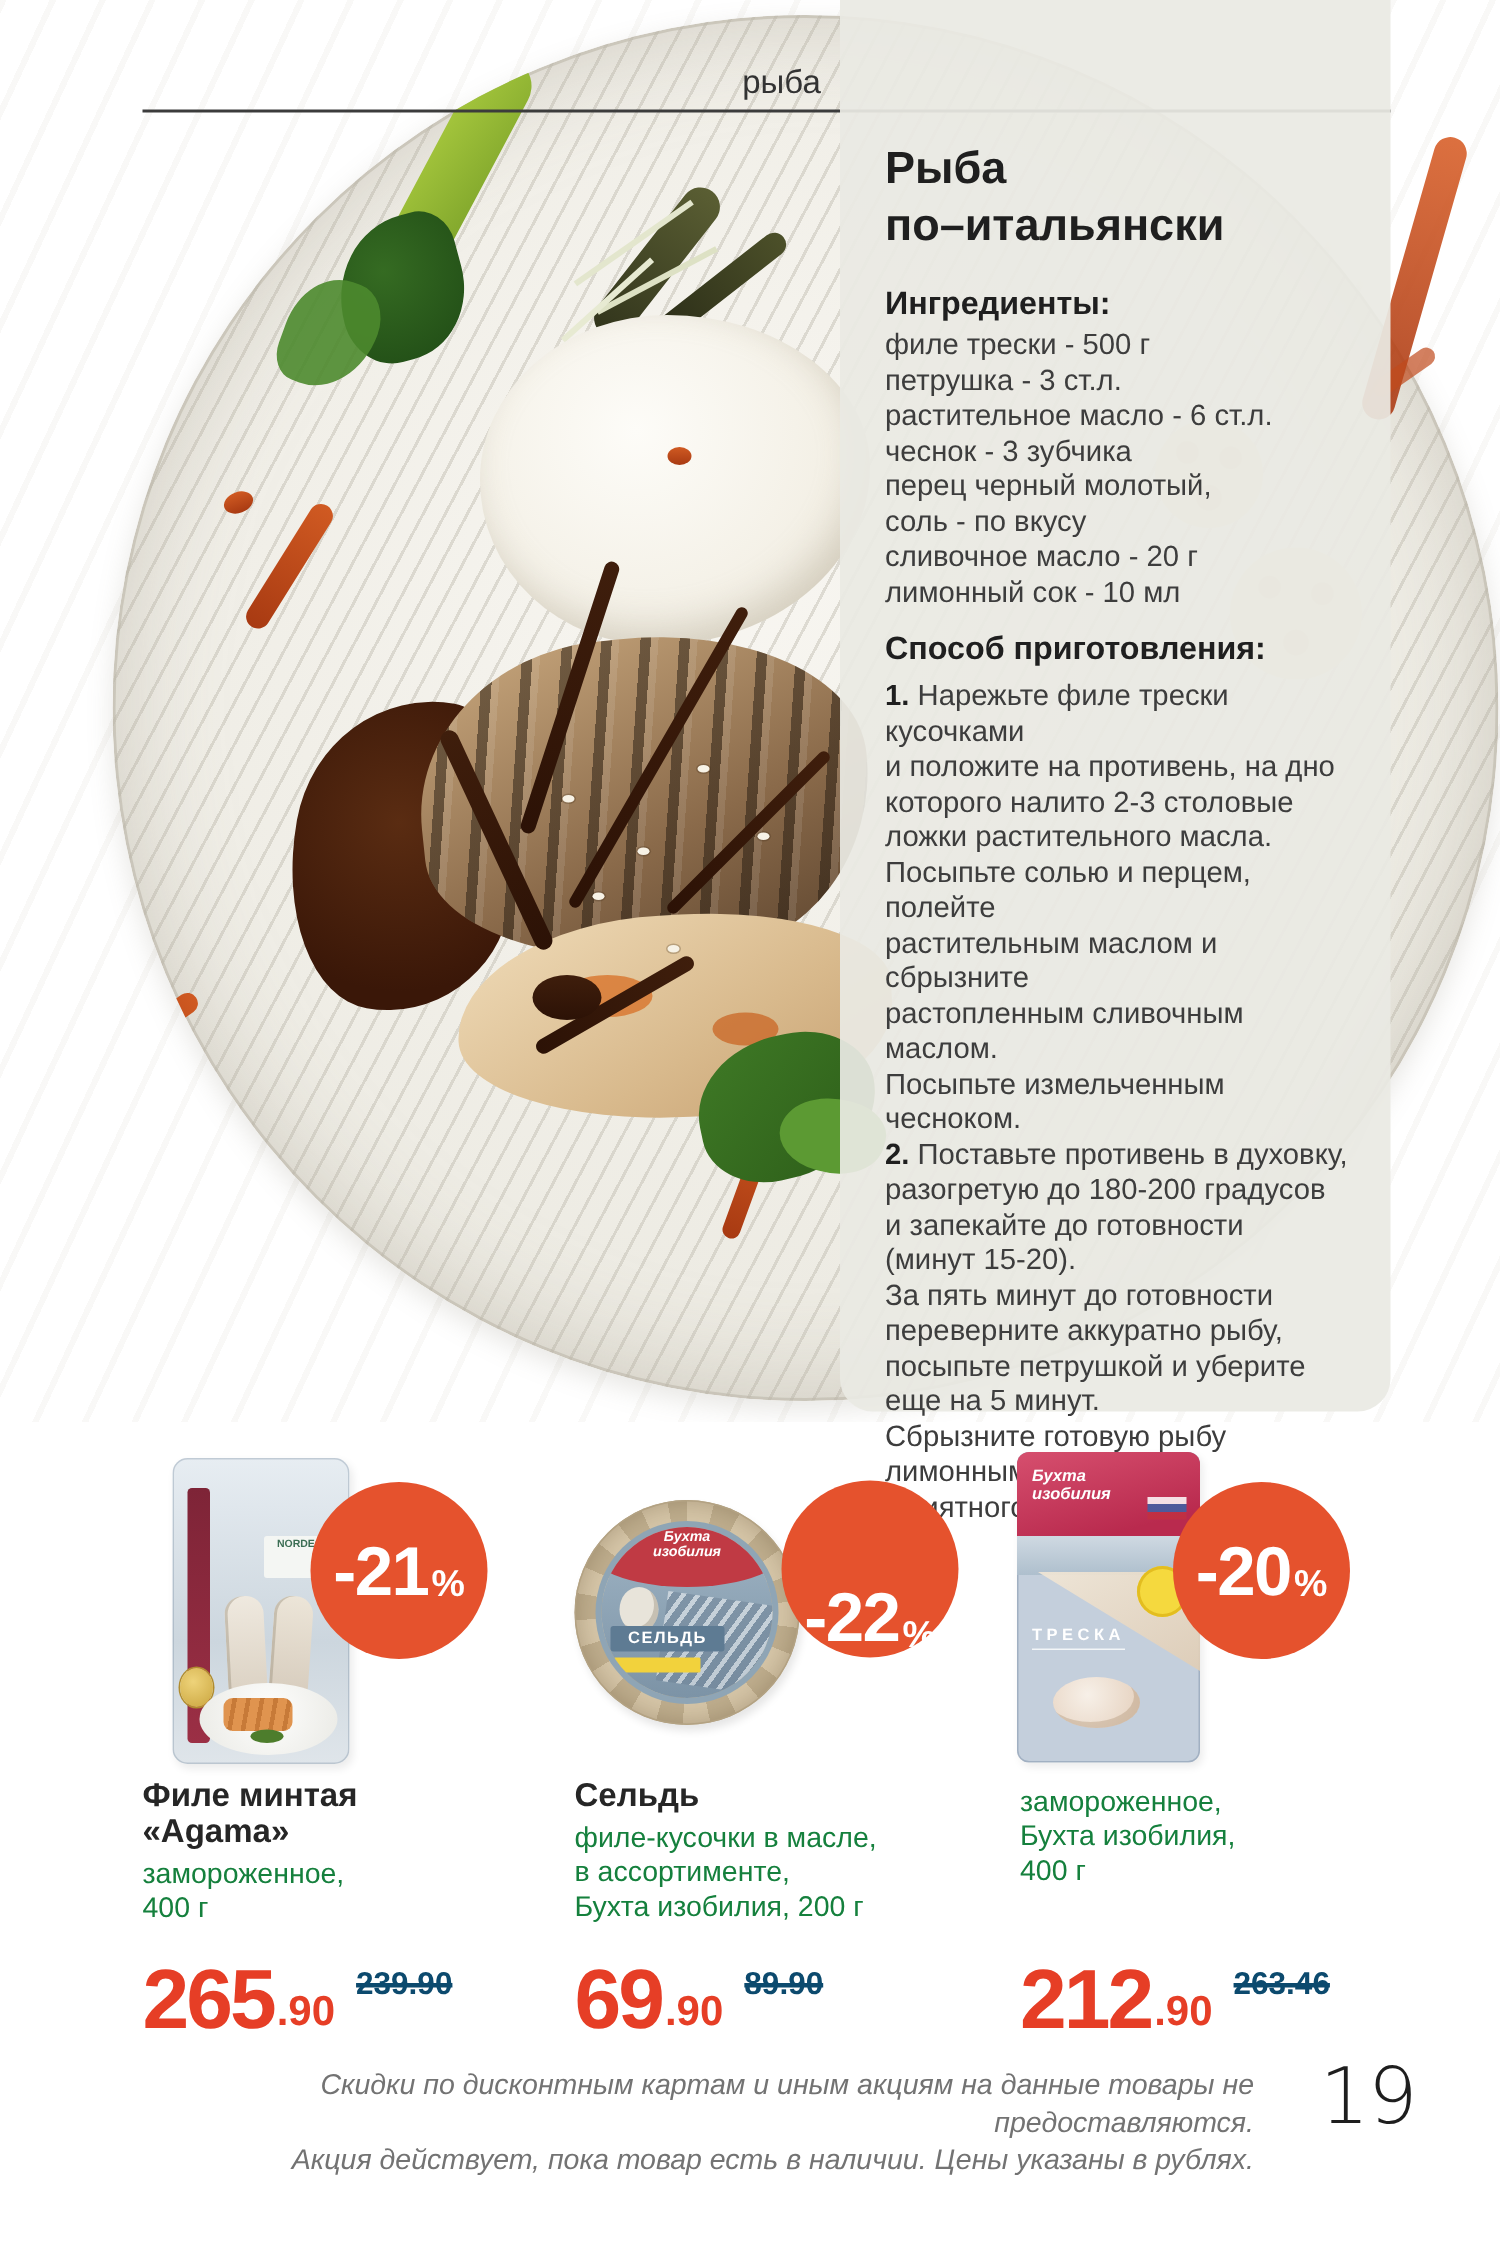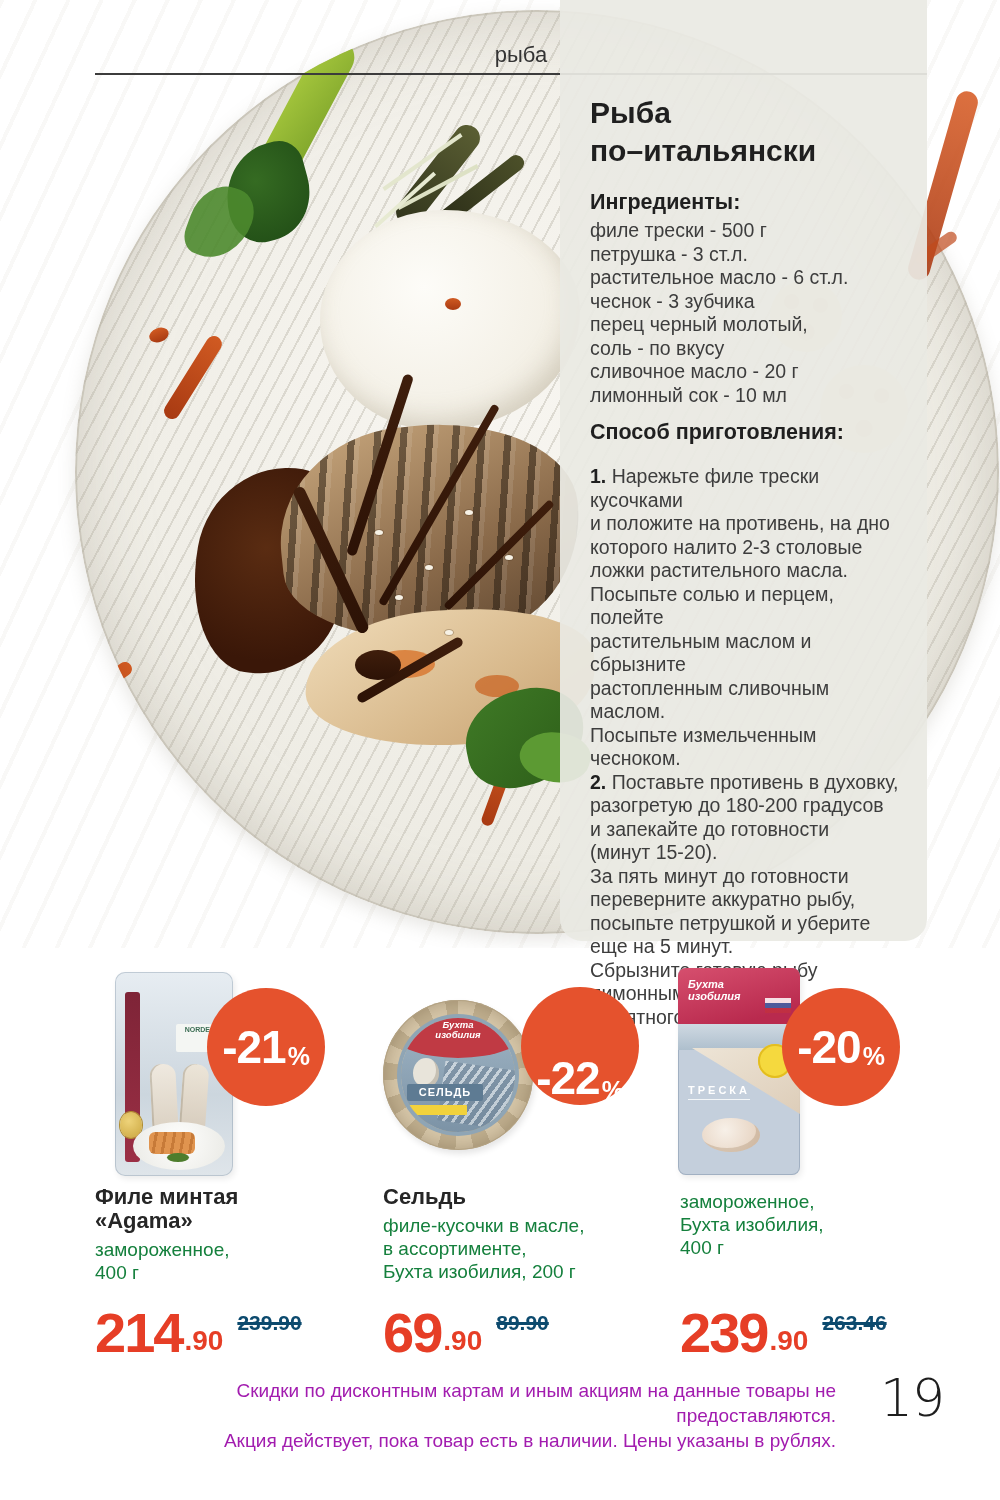--- a/index.html
+++ b/index.html
@@ -82,21 +82,21 @@
   .cat-label{position:absolute;left:421px;top:42px;width:200px;text-align:center;
              font-size:22px;color:#333;}
   .head-rule{position:absolute;left:95px;top:73px;width:832px;border-top:2px solid #3c3c3c;}
 
   
   .panel{position:absolute;left:560px;top:0;width:367px;height:941px;
          background:rgba(233,233,227,0.93);border-radius:0 0 22px 22px;
          box-sizing:border-box;padding:94px 24px 0 30px;}
   .r-title{font-size:30px;line-height:38px;font-weight:bold;color:#1f1f1f;white-space:pre-line;}
   .r-h{font-size:21.5px;font-weight:bold;color:#1f1f1f;margin:20px 0 4px;}
-  .r-h2{font-size:21.5px;font-weight:bold;color:#1f1f1f;margin:13px 0 20px;}
+  .r-h2{font-size:21.5px;font-weight:bold;color:#1f1f1f;margin:13px 0 8px;}
   .r-body{font-size:19.5px;line-height:23.5px;color:#3d3d3d;white-space:pre-line;}
   .step{margin:0;font-size:19.5px;line-height:23.5px;color:#3d3d3d;}
   .step-num{font-weight:bold;color:#1f1f1f;}
   .step-text{white-space:pre-line;}
 
   
   .product{position:absolute;top:965px;width:280px;height:400px;}
   .prod1{left:95px;} .prod2{left:383px;} .prod3{left:680px;}
   .badge{position:absolute;width:118px;height:118px;border-radius:50%;background:#e5522d;
          display:flex;align-items:center;justify-content:center;color:#fff;font-weight:bold;}
@@ -172,21 +172,21 @@
   .p3-sticker{top:76px;right:8px;width:34px;height:34px;border-radius:50%;background:#f5d93e;
               box-shadow:inset 0 0 0 2px #e3bd20;}
   .p3-label{top:116px;left:10px;color:#fff;font-size:11px;font-weight:bold;letter-spacing:3px;
             border-bottom:1px solid rgba(255,255,255,0.8);padding-bottom:3px;}
   .p3-curl{top:150px;left:24px;width:58px;height:34px;border-radius:50%;
            background:radial-gradient(circle at 40% 35%,#f7f0e8,#e3cdb9);
            box-shadow:inset -4px -4px 0 rgba(170,140,110,0.35);}
 
   
   .footer{position:absolute;left:95px;top:1378px;width:741px;text-align:right;
-          font-size:19px;line-height:25px;color:#a21caf;}
+          font-size:19px;line-height:25px;color:#737373;font-style:italic;}
   .pagenum{position:absolute;left:872px;top:1368px;width:80px;text-align:center;
            font-size:52px;font-weight:300;color:#1e1e1e;font-family:"DejaVu Sans",sans-serif;letter-spacing:-1px;}
 </style>
 </head>
 <body>
 
 <div class="page">
 
   <div class="photo">
     <div class="plate">
@@ -285,21 +285,21 @@
       <span class="num">-21</span>
       <span class="pct">%</span>
     </div>
     <div class="p-text">
       <div class="p-name">Филе минтая
 «Agama»</div>
       <div class="p-desc">замороженное,
 400 г</div>
     </div>
     <div class="price-row">
-      <span class="price-int">214</span>
+      <span class="price-int">265</span>
       <span class="price-dec">.90</span>
       <span class="price-old">239.90</span>
     </div>
   </div>
 
   <div class="product prod2">
     <div class="pack pack2">
       <div class="p2-inner">
         <div class="p2-pier"></div>
         <div class="p2-red">
@@ -344,21 +344,21 @@
     <div class="badge b3">
       <span class="num">-20</span>
       <span class="pct">%</span>
     </div>
     <div class="p-text">
       <div class="p-desc">замороженное,
 Бухта изобилия,
 400 г</div>
     </div>
     <div class="price-row">
-      <span class="price-int">239</span>
+      <span class="price-int">212</span>
       <span class="price-dec">.90</span>
       <span class="price-old">263.46</span>
     </div>
   </div>
 
   <div class="footer">
     <div>Скидки по дисконтным картам и иным акциям на данные товары не предоставляются.</div>
     <div>Акция действует, пока товар есть в наличии. Цены указаны в рублях.</div>
   </div>
   <div class="pagenum">19</div>

